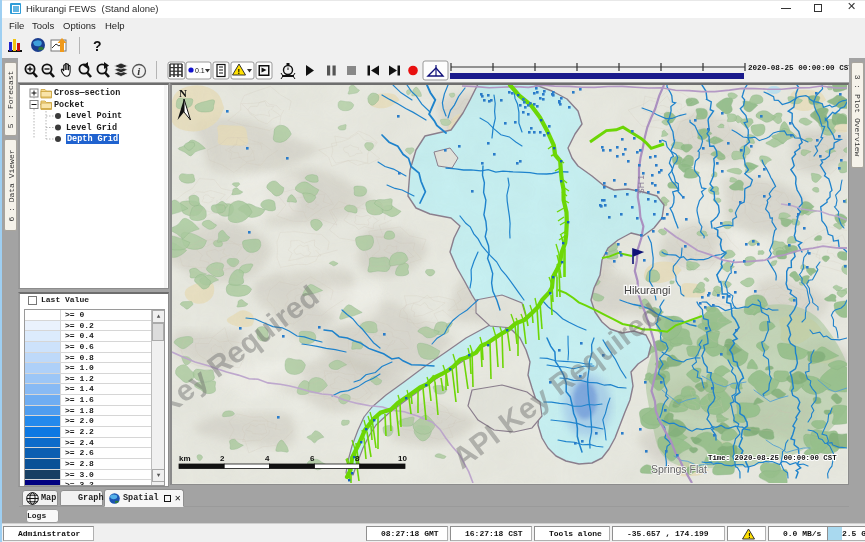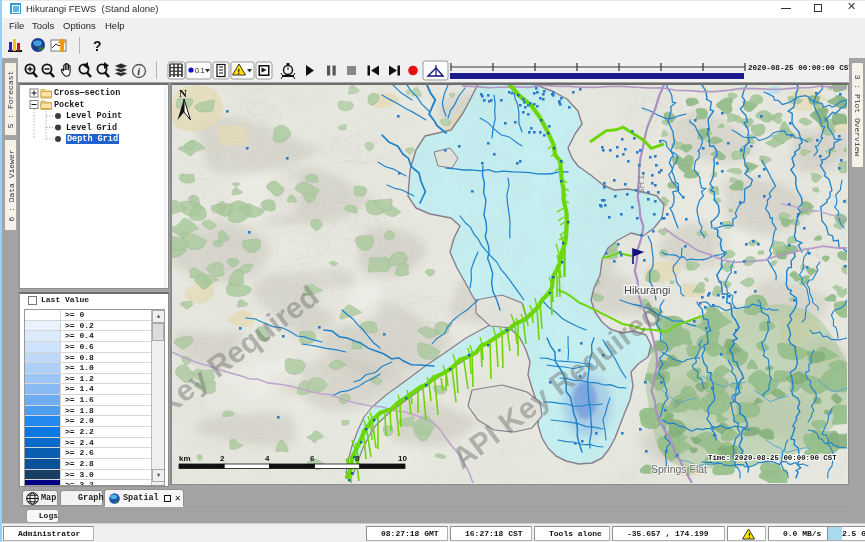--- a/index.html
+++ b/index.html
@@ -20,21 +20,21 @@
 #legendp{left:16px;top:292px;width:151px;height:195px;font-family:"Liberation Mono",monospace;font-size:8px;font-weight:bold;color:#1a1a1a}
 #legendlist{position:absolute;left:4px;top:15px;width:141px;height:177px;border:1px solid #9a9a9a;background:#fff;overflow:hidden}
 .lrow{height:10.65px;display:flex;border-bottom:1px solid #d6d6d6}
 .lsw{width:36px;height:100%;border-right:1px solid #d6d6d6}
 .llb{padding-left:4px;line-height:10.5px}
 #lscroll{position:absolute;right:0px;top:0px;width:13px;height:100%;background:#f0f0f0;border-left:1px solid #bbb}
 .sbtn{position:absolute;left:0;width:13px;height:13px;background:#f0f0f0;border:1px solid #aaa;font-size:6px;text-align:center;line-height:12px;color:#555}
 #mapp{left:168px;top:83px;width:679px;height:402px;background:#e9eae2;border:1px solid #8c8c8c;border-top:2px solid #6e6e6e;border-left:2px solid #8a8a8a}
 #btabs{left:16px;top:487px;width:831px;height:20px}
 .btab{position:absolute;background:#f2f2f2;border:1px solid #8f8f8f;border-radius:3px 3px 0 0;font-family:"Liberation Mono",monospace;font-size:8.5px;font-weight:bold;color:#222;display:flex;align-items:center}
-#logsbtn{left:24px;top:509px;width:33px;height:14px;background:#f8f8f8;border:1px solid #9a9a9a;border-radius:3px;font-family:"Liberation Mono",monospace;font-size:8px;font-weight:bold;color:#222;text-align:right;line-height:12px}
+#logsbtn{left:24px;top:509px;width:33px;height:14px;background:#f8f8f8;border:1px solid #9a9a9a;border-radius:3px;font-family:"Liberation Mono",monospace;font-size:8px;font-weight:bold;color:#222;text-align:left;line-height:12px}
 #statusbar{left:0;top:523px;width:865px;height:19px;background:#f0f0f0;border-top:1px solid #d0d0d0}
 .scell{position:absolute;top:2px;height:15px;background:#fff;border:1px solid #b0b0b0;border-top-color:#8f8f8f;border-left-color:#8f8f8f;font-family:"Liberation Mono",monospace;font-size:8px;font-weight:bold;color:#111;line-height:13px;padding-left:14px;overflow:hidden;white-space:nowrap}
 </style></head><body>
 <div id="win">
  <div class="abs" id="titlebar"></div>
  <div class="abs" id="ticon"></div>
  <div class="abs" id="ttext">Hikurangi FEWS&nbsp;&nbsp;(Stand alone)</div>
  <div class="abs wbtn" style="left:779px;top:8px;width:10px;border-top:1px solid #333"></div>
  <div class="abs wbtn" style="left:812px;top:4px;width:8px;height:8px;border:1px solid #333"></div>
  <div class="abs wbtn" style="left:845px;font-size:11px;top:2px">✕</div>

